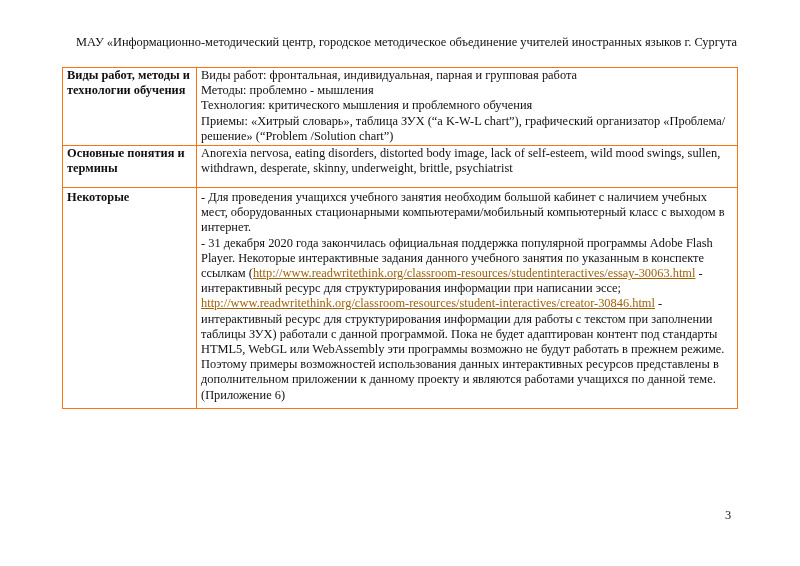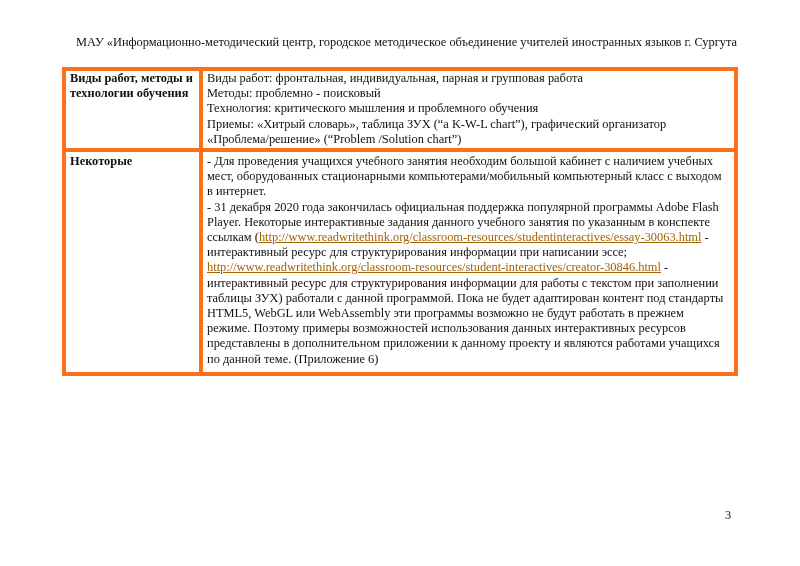--- a/index.html
+++ b/index.html
@@ -1,43 +1,47 @@
 <!DOCTYPE html>
 <html><head>
 <meta charset="utf-8">
 <style>
   html, body { margin: 0; padding: 0; background: #ffffff; }
   body { width: 800px; height: 566px; position: relative; overflow: hidden;
          font-family: "Liberation Serif", serif; color: #111; }
   .header { position: absolute; left: 76px; top: 35px; font-size: 12.4px; white-space: nowrap; }
   table.main { position: absolute; left: 62px; top: 67px; width: 676px; border-collapse: collapse; font-size: 12.4px; line-height: 15.2px; }
-  table.main td { border: 4px solid #f97316; vertical-align: top; padding: 0 4px 0 4px; margin-left: 46px; }
+  table.main td { border: 1px solid #f97316; vertical-align: top; padding: 0 4px 0 4px; margin-left: 46px; }
   td.label { width: 125px; font-weight: bold; }
   tr.r1 td { height: 77px; }
   tr.r2 td { height: 41px; }
   tr.r3 td { height: 218px; padding-top: 2px; }
   a.lnk { color: #a16207; text-decoration: underline; }
   .line { display: block; }
   .pagenum { position: absolute; left: 725px; top: 508px; font-size: 12.4px; }
 </style>
 </head>
 <body>
 
 <div class="header">МАУ «Информационно-методический центр, городское методическое объединение учителей иностранных языков г. Сургута</div>
 
 <table class="main">
   <tbody>
       <tr class="r1">
     <td class="label">Виды работ, методы и технологии обучения</td>
     <td>
       <span class="line">Виды работ: фронтальная, индивидуальная, парная и групповая работа</span>
-      <span class="line">Методы: проблемно - поисковый</span>
+      <span class="line">Методы: проблемно - мышления</span>
       <span class="line">Технология: критического мышления и проблемного обучения</span>
       <span class="line">Приемы: «Хитрый словарь», таблица ЗУХ (“a K-W-L chart”), графический организатор «Проблема/решение» (“Problem /Solution chart”)</span>
     </td>
+  </tr>
+  <tr class="r2">
+    <td class="label">Основные понятия и термины</td>
+    <td>Anorexia nervosa, eating disorders, distorted body image, lack of self-esteem, wild mood swings, sullen, withdrawn, desperate, skinny, underweight, brittle,  psychiatrist</td>
   </tr>
   <tr class="r3">
     <td class="label">Некоторые</td>
     <td>
       <span class="line">- Для проведения учащихся учебного занятия необходим большой кабинет с наличием учебных мест, оборудованных стационарными компьютерами/мобильный компьютерный класс с выходом в интернет.</span>
       <span>- 31 декабря 2020 года закончилась официальная поддержка популярной программы Adobe Flash Player. Некоторые интерактивные задания данного учебного занятия по указанным в конспекте ссылкам (</span><a class="lnk">http://www.readwritethink.org/classroom-resources/studentinteractives/essay-30063.html</a><span> -  интерактивный ресурс для структурирования информации при написании эссе; </span><a class="lnk">http://www.readwritethink.org/classroom-resources/student-interactives/creator-30846.html</a><span>  - интерактивный ресурс для структурирования информации для работы с текстом при заполнении таблицы ЗУХ) работали с данной программой. Пока не будет адаптирован контент под стандарты HTML5, WebGL или WebAssembly эти программы возможно не будут работать в прежнем режиме. Поэтому примеры возможностей использования данных интерактивных ресурсов представлены в дополнительном приложении к данному проекту и являются работами учащихся по данной теме. (Приложение 6)</span>
     </td>
   </tr>
 </tbody>
   </table>

